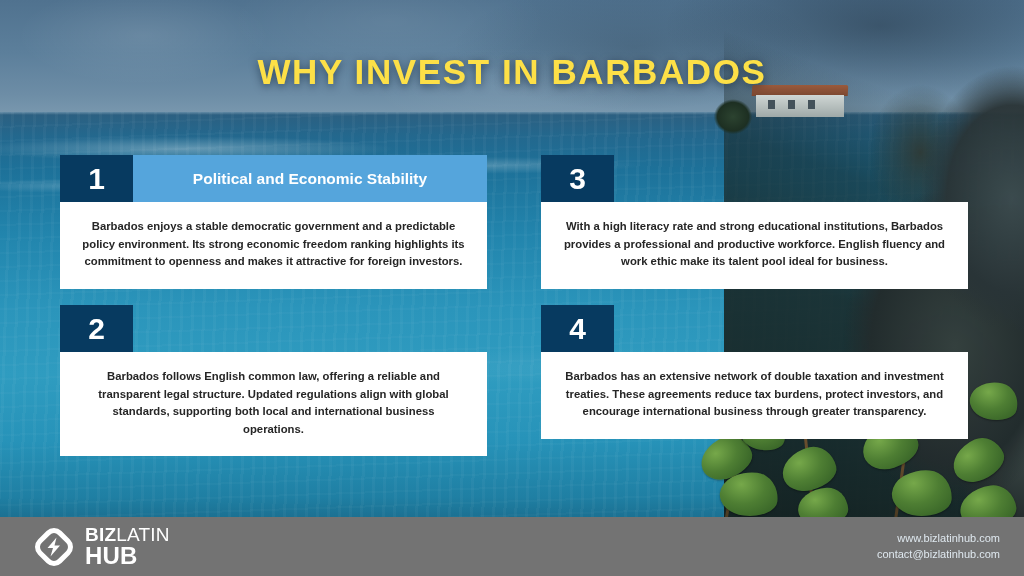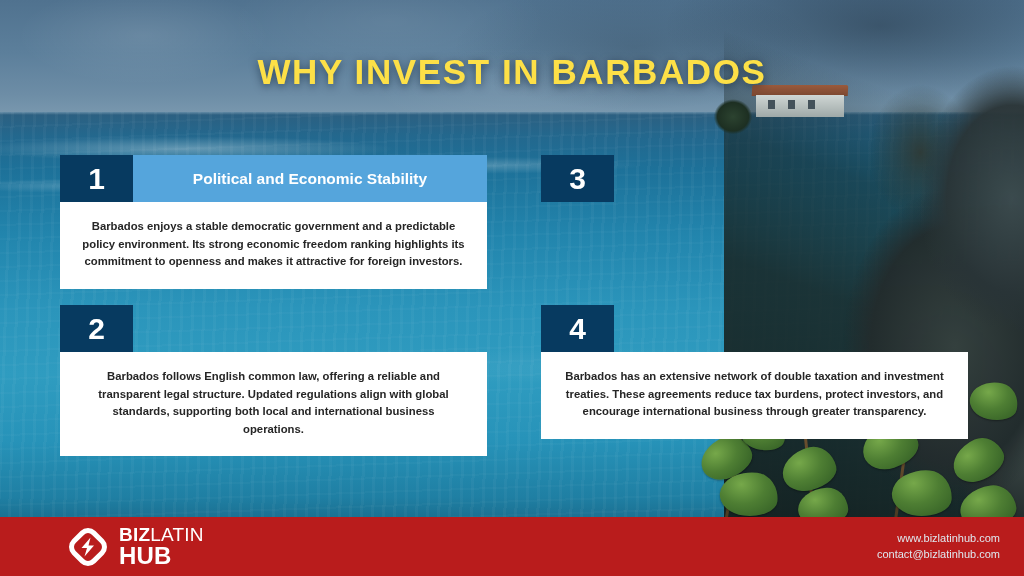--- a/index.html
+++ b/index.html
@@ -154,23 +154,23 @@
     line-height:1.55;
     text-align:center;
     padding:16px 22px 18px 22px;
     min-height:71px;
   }
   .card.c3 .card-body, .card.c4 .card-body { padding-left:18px; padding-right:18px; }
 
   
   .footer {
     position:absolute; left:0; bottom:0; width:100%; height:59px;
-    background:#b91c1c;
+    background:#737373;
     display:flex; align-items:center; justify-content:space-between;
-    padding:0 24px 0 68px;
+    padding:0 24px 0 34px;
   }
   .brand { display:flex; align-items:center; gap:11px; }
   .brand-mark { width:40px; height:40px; flex:0 0 40px; }
   .brand-text { line-height:1.02; color:#ffffff; }
   .brand-line1 { font-size:19px; letter-spacing:.2px; }
   .brand-line1 b { font-weight:700; }
   .brand-line1 span.light { font-weight:400; }
   .brand-line2 { font-size:24px; font-weight:700; letter-spacing:.2px; }
   .contact { text-align:right; color:#dfe8ef; font-size:11px; line-height:1.45; }
 </style>
@@ -233,20 +233,21 @@
       <div class="card-head">
         <div class="card-num">2</div>
       </div>
       <div class="card-body">Barbados follows English common law, offering a reliable and transparent legal structure. Updated regulations align with global standards, supporting both local and international business operations.</div>
     </div>
 
     <div class="card c3">
       <div class="card-head">
         <div class="card-num">3</div>
       </div>
+      <div class="card-body">With a high literacy rate and strong educational institutions, Barbados provides a professional and productive workforce. English fluency and work ethic make its talent pool ideal for business.</div>
     </div>
 
     <div class="card c4">
       <div class="card-head">
         <div class="card-num">4</div>
       </div>
       <div class="card-body">Barbados has an extensive network of double taxation and investment treaties. These agreements reduce tax burdens, protect investors, and encourage international business through greater transparency.</div>
     </div>
 
   </div>

